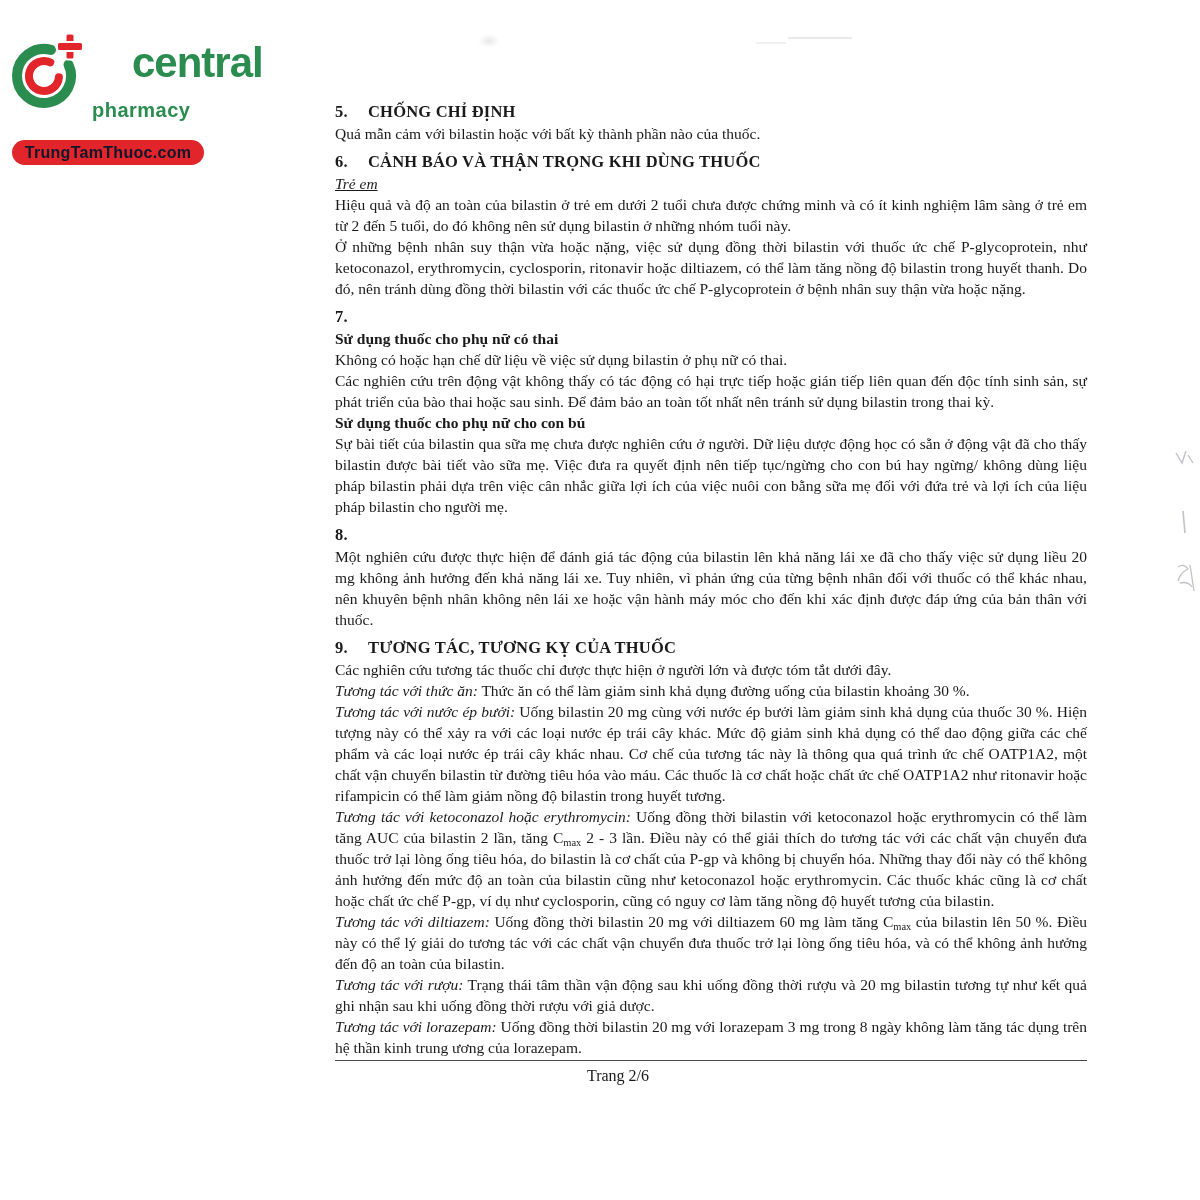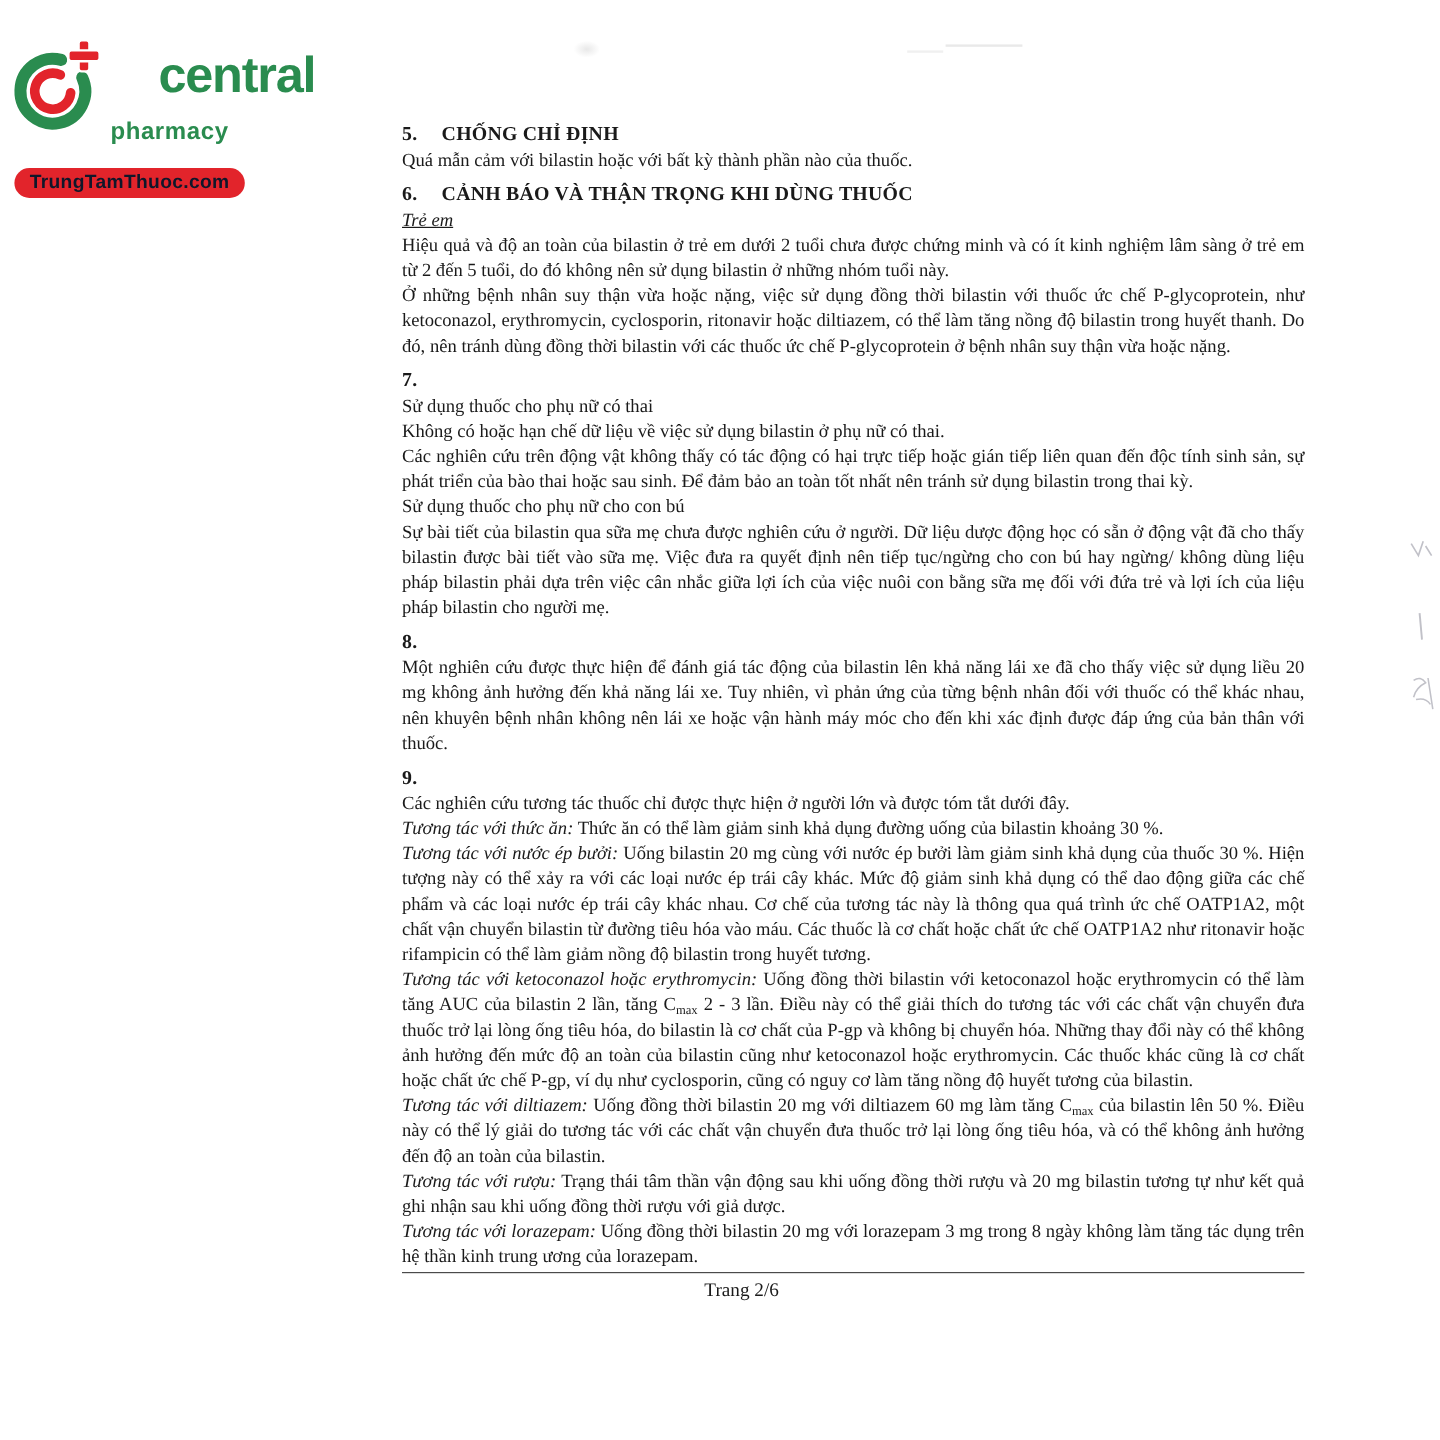--- a/index.html
+++ b/index.html
@@ -26,21 +26,21 @@
     font-family:"Liberation Sans", sans-serif;font-weight:bold;
     color:#0f172a;font-size:16px;letter-spacing:0.3px;margin-top:26px;}
 
   
   .content{position:absolute;left:335px;top:94px;width:752px;
     font-size:15.5px;line-height:21px;}
   .sec-heading{display:flex;font-weight:bold;font-size:16.5px;
     margin-top:7px;margin-bottom:1px;letter-spacing:0.2px;}
   .sec-num{flex:0 0 33px;}
   .para{margin:0;text-align:justify;}
-  .p-bold{font-weight:normal;margin:0;}
+  .p-bold{font-weight:bold;margin:0;}
   .p-iu{margin:0;}
   .p-iu span{font-style:italic;text-decoration:underline;}
   .ri{font-style:italic;}
   .rs{font-size:10.5px;vertical-align:-3px;line-height:0;}
 
   
   .footer-rule{border-top:1.6px solid #4a4a4a;margin-top:2px;}
   .page-label{text-align:center;padding-right:186px;margin-top:4px;
     font-size:16px;}
 
@@ -113,20 +113,21 @@
         </section>
         <section>
           <div class="sec-heading">
             <span class="sec-num">8.</span>
           </div>
           <p class="para"><span>Một nghiên cứu được thực hiện để đánh giá tác động của bilastin lên khả năng lái xe đã cho thấy việc sử dụng liều 20 mg không ảnh hưởng đến khả năng lái xe. Tuy nhiên, vì phản ứng của từng bệnh nhân đối với thuốc có thể khác nhau, nên khuyên bệnh nhân không nên lái xe hoặc vận hành máy móc cho đến khi xác định được đáp ứng của bản thân với thuốc.</span></p>
         </section>
         <section>
           <div class="sec-heading">
             <span class="sec-num">9.</span>
+            <span class="sec-title">TƯƠNG TÁC, TƯƠNG KỴ CỦA THUỐC</span>
           </div>
           <p class="para"><span>Các nghiên cứu tương tác thuốc chỉ được thực hiện ở người lớn và được tóm tắt dưới đây.</span></p>
           <p class="para"><span class="ri">Tương tác với thức ăn:</span><span> Thức ăn có thể làm giảm sinh khả dụng đường uống của bilastin khoảng 30 %.</span></p>
           <p class="para"><span class="ri">Tương tác với nước ép bưởi:</span><span> Uống bilastin 20 mg cùng với nước ép bưởi làm giảm sinh khả dụng của thuốc 30 %. Hiện tượng này có thể xảy ra với các loại nước ép trái cây khác. Mức độ giảm sinh khả dụng có thể dao động giữa các chế phẩm và các loại nước ép trái cây khác nhau. Cơ chế của tương tác này là thông qua quá trình ức chế OATP1A2, một chất vận chuyển bilastin từ đường tiêu hóa vào máu. Các thuốc là cơ chất hoặc chất ức chế OATP1A2 như ritonavir hoặc rifampicin có thể làm giảm nồng độ bilastin trong huyết tương.</span></p>
           <p class="para"><span class="ri">Tương tác với ketoconazol hoặc erythromycin:</span><span> Uống đồng thời bilastin với ketoconazol hoặc erythromycin có thể làm tăng AUC của bilastin 2 lần, tăng C</span><span class="rs">max</span><span> 2 - 3 lần. Điều này có thể giải thích do tương tác với các chất vận chuyển đưa thuốc trở lại lòng ống tiêu hóa, do bilastin là cơ chất của P-gp và không bị chuyển hóa. Những thay đổi này có thể không ảnh hưởng đến mức độ an toàn của bilastin cũng như ketoconazol hoặc erythromycin. Các thuốc khác cũng là cơ chất hoặc chất ức chế P-gp, ví dụ như cyclosporin, cũng có nguy cơ làm tăng nồng độ huyết tương của bilastin.</span></p>
           <p class="para"><span class="ri">Tương tác với diltiazem:</span><span> Uống đồng thời bilastin 20 mg với diltiazem 60 mg làm tăng C</span><span class="rs">max</span><span> của bilastin lên 50 %. Điều này có thể lý giải do tương tác với các chất vận chuyển đưa thuốc trở lại lòng ống tiêu hóa, và có thể không ảnh hưởng đến độ an toàn của bilastin.</span></p>
           <p class="para"><span class="ri">Tương tác với rượu:</span><span> Trạng thái tâm thần vận động sau khi uống đồng thời rượu và 20 mg bilastin tương tự như kết quả ghi nhận sau khi uống đồng thời rượu với giả dược.</span></p>
           <p class="para"><span class="ri">Tương tác với lorazepam:</span><span> Uống đồng thời bilastin 20 mg với lorazepam 3 mg trong 8 ngày không làm tăng tác dụng trên hệ thần kinh trung ương của lorazepam.</span></p>
         </section>
       </div>

